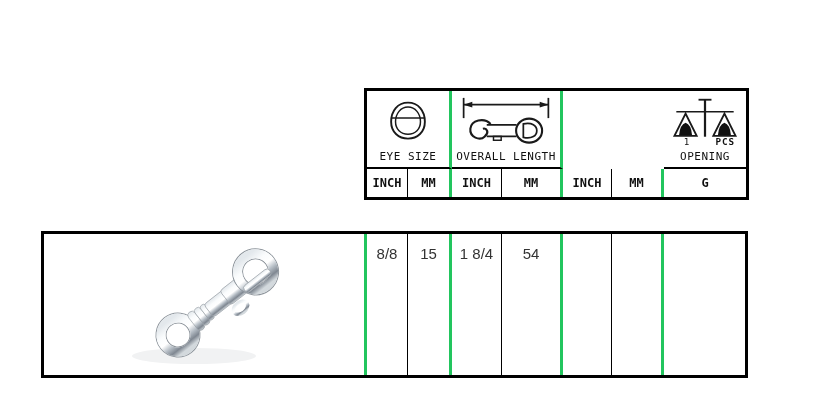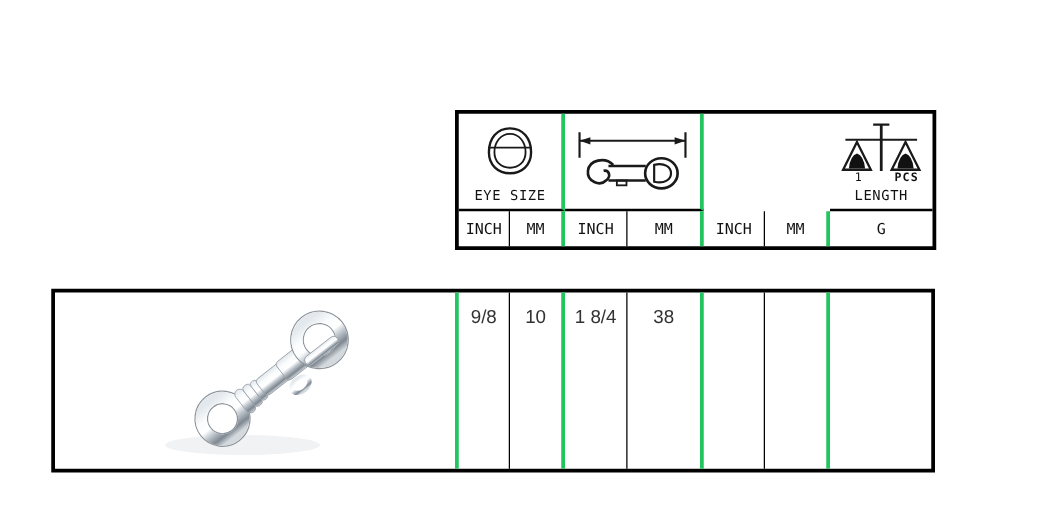--- a/index.html
+++ b/index.html
@@ -20,21 +20,21 @@
     display:flex;flex-direction:column;align-items:center;justify-content:flex-end;
     border-bottom:2px solid #000;box-sizing:border-box;overflow:hidden;
   }
   .gcell .iconwrap{flex:1;display:flex;align-items:center;justify-content:center;width:100%;}
   .glabel{
     font-family:"DejaVu Sans Mono",monospace;font-size:11px;letter-spacing:.5px;
     padding-bottom:4px;white-space:nowrap;color:#111;
   }
   .ucell{
     display:flex;align-items:center;justify-content:center;box-sizing:border-box;
-    font-family:"DejaVu Sans Mono",monospace;font-weight:normal;font-size:12px;color:#111;
+    font-family:"DejaVu Sans Mono",monospace;font-weight:bold;font-size:12px;color:#111;
     white-space:nowrap;
   }
   .b-heavy{border-right:3px solid #22c55e;}
   .b-thin{border-right:1px solid #000;}
   .c1-3{grid-column:1/3;} .c3-5{grid-column:3/5;} .c5-7{grid-column:5/7;} .c7-8{grid-column:7/8;}
   
   .product-table{
     position:absolute;left:41px;top:231px;width:707px;height:147px;
     border:3px solid #000;box-sizing:border-box;
     display:grid;
@@ -74,38 +74,39 @@
           <line x1="6" y1="10" x2="94" y2="10" stroke="#1a1a1a" stroke-width="1.6"></line>
           <polygon points="6,10 15,7 15,13" fill="#1a1a1a"></polygon>
           <polygon points="94,10 85,7 85,13" fill="#1a1a1a"></polygon>
           <path d="M34 30 C27 23 14 26 13 35 C12 44 23 48 28 43 C33 39 30 34 26 35" fill="none" stroke="#1a1a1a" stroke-width="2.2"></path>
           <path d="M30 31 L61 31 M30 43 L61 43" fill="none" stroke="#1a1a1a" stroke-width="2"></path>
           <rect x="37" y="43" width="8" height="4" fill="none" stroke="#1a1a1a" stroke-width="1.5"></rect>
           <ellipse cx="74" cy="37" rx="13.5" ry="12.5" fill="none" stroke="#1a1a1a" stroke-width="2.2"></ellipse>
           <path d="M68 30 C77 28 82 32 82 37 C82 42 77 46 68 44 L68 30 Z" fill="none" stroke="#1a1a1a" stroke-width="1.8"></path>
         </svg>
       </div>
+      <div class="glabel">OVERALL LENGTH</div>
     </div>
 
 
     <div class="gcell c7-8">
       <div class="iconwrap">
         <svg width="74" height="54" viewBox="0 0 80 58">
           <line x1="33" y1="6" x2="47" y2="6" stroke="#1a1a1a" stroke-width="2"></line>
           <line x1="40" y1="6" x2="40" y2="46" stroke="#1a1a1a" stroke-width="2.4"></line>
           <line x1="9" y1="19" x2="71" y2="19" stroke="#1a1a1a" stroke-width="1.8"></line>
           <path d="M19 21 L7 45 L31 45 Z" fill="none" stroke="#1a1a1a" stroke-width="2"></path>
           <path d="M61 21 L49 45 L73 45 Z" fill="none" stroke="#1a1a1a" stroke-width="2"></path>
           <path d="M12 44 Q13 33 19 31 Q25 33 26 44 Z" fill="#111"></path>
           <path d="M54 44 Q55 33 61 31 Q67 33 68 44 Z" fill="#111"></path>
           <text x="17" y="55" font-size="10" font-family="DejaVu Sans Mono, monospace" fill="#111">1</text>
           <text x="62" y="55" font-size="10" font-weight="bold" text-anchor="middle" letter-spacing="1" font-family="DejaVu Sans Mono, monospace" fill="#111">PCS</text>
         </svg>
       </div>
-      <div class="glabel">LENGTH</div>
+      <div class="glabel">OPENING</div>
     </div>
 
     <div class="ucell b-thin">INCH</div>
     <div class="ucell b-heavy">MM</div>
     <div class="ucell b-thin">INCH</div>
     <div class="ucell b-heavy">MM</div>
     <div class="ucell b-thin">INCH</div>
     <div class="ucell b-heavy">MM</div>
     <div class="ucell">G</div>
   </div>
@@ -143,22 +144,22 @@
 
           <circle cx="100" cy="-2" r="23" fill="none" stroke="#8e959c" stroke-width="1"></circle>
           <circle cx="100" cy="-2" r="13" fill="none" stroke="#8e959c" stroke-width="1"></circle>
           <circle cx="100" cy="-2" r="18" fill="none" stroke="url(#chrome)" stroke-width="9"></circle>
 
           <rect x="80" y="2" width="32" height="8" rx="3.5" fill="url(#chrome)" stroke="#9aa1a8" stroke-width="0.7"></rect>
         </g>
       </svg>
     </div>
 
-    <div class="val-cell b-thin">9/8</div>
-    <div class="val-cell b-heavy">10</div>
+    <div class="val-cell b-thin">8/8</div>
+    <div class="val-cell b-heavy">15</div>
     <div class="val-cell b-thin">1 8/4</div>
-    <div class="val-cell b-heavy">38</div>
+    <div class="val-cell b-heavy">54</div>
     <div class="val-cell b-thin"></div>
     <div class="val-cell b-heavy"></div>
     <div class="val-cell"></div>
   </div>
 
 </div>
 
 </body></html>

